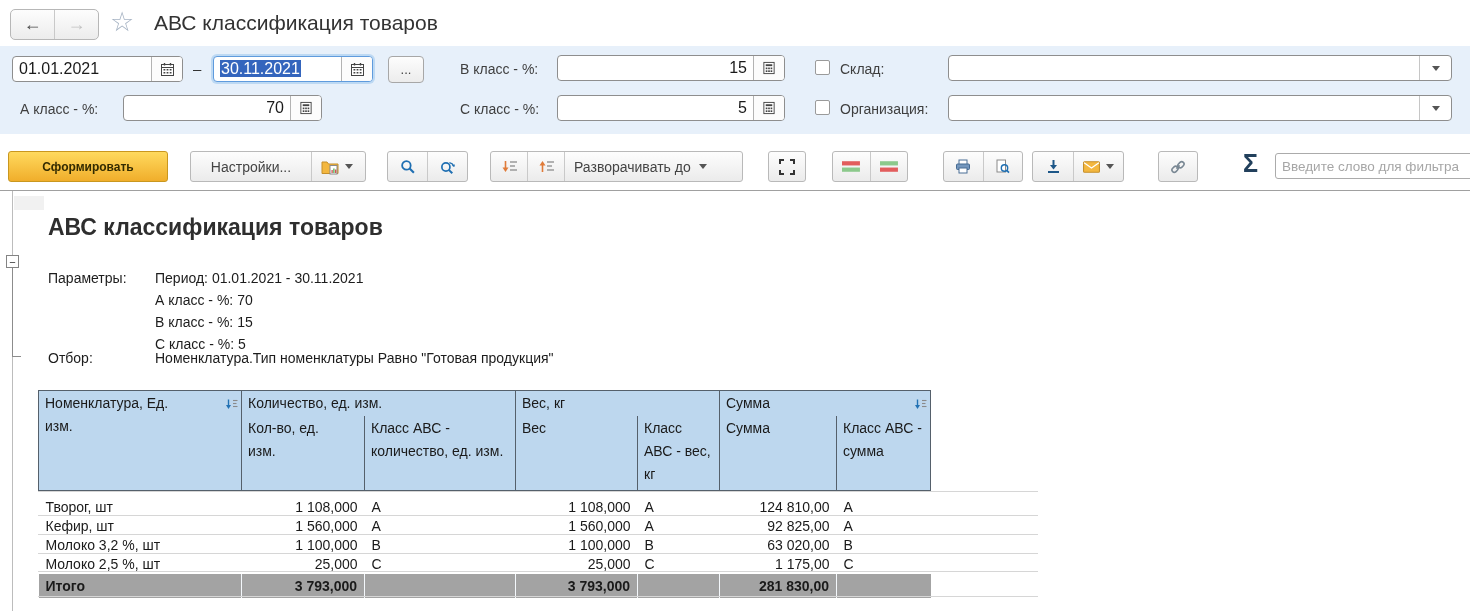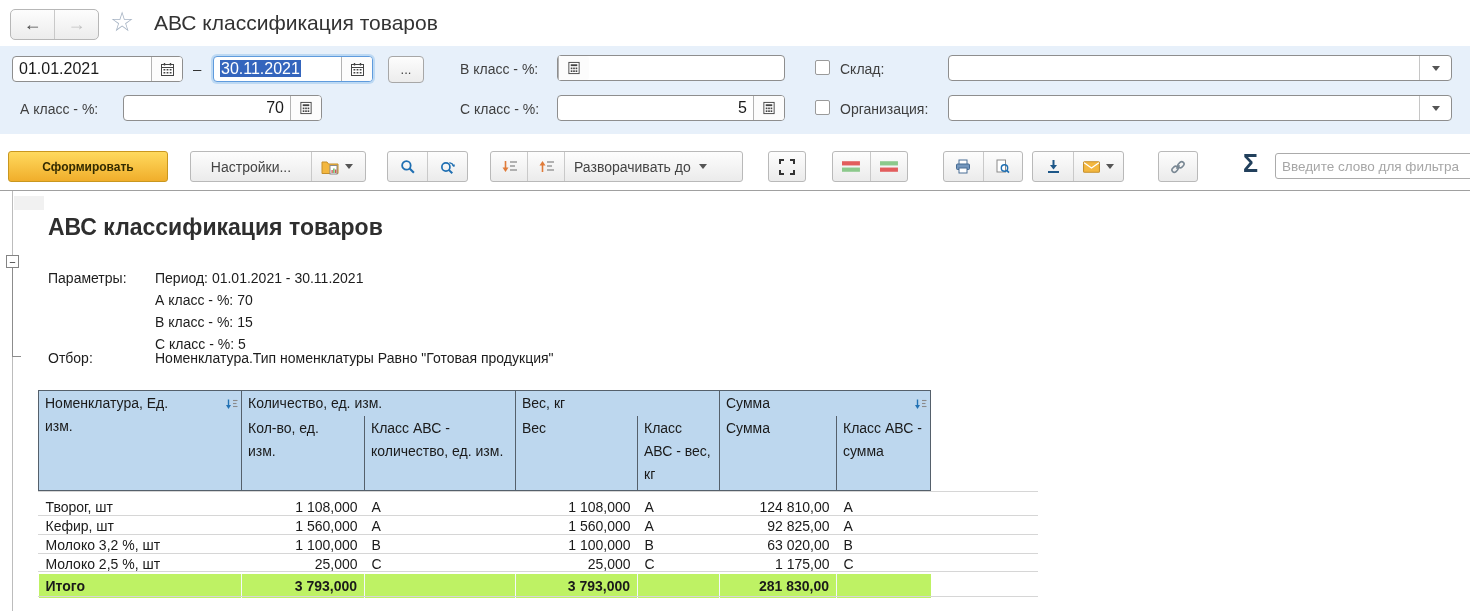--- a/index.html
+++ b/index.html
@@ -63,21 +63,21 @@
 
   
   table.rep{position:absolute;left:38px;top:390px;border-collapse:collapse;table-layout:fixed;font-size:14px;}
   table.rep th{background:#bdd7ee;font-weight:normal;text-align:left;vertical-align:top;
                padding:1px 6px;line-height:23px;border:1px solid #55606b;position:relative;box-sizing:border-box;}
   .th-group{height:24px;border-bottom:none !important;}
   .th-sub{height:74px;border-top:none !important;}
   table.rep td{padding:0 7px;line-height:19px;height:19px;white-space:nowrap;overflow:hidden;box-sizing:border-box;}
   td.num{text-align:right;}
   tr.spacer td{height:8px;line-height:8px;padding:0;}
-  tr.total td{background:#bef264;font-weight:bold;height:20px;line-height:24px;}
+  tr.total td{background:#a3a3a3;font-weight:bold;height:20px;line-height:24px;}
   tr.total td + td{border-left:1px solid #f4f8fc;}
   .sorticon{position:absolute;top:3px;right:3px;cursor:pointer;}
   .rowline{position:absolute;left:38px;width:1000px;height:1px;background:#d6d6d6;}
 </style>
 </head>
 <body>
 
 <div id="app">
 
   <div class="abs navgroup">
@@ -125,20 +125,21 @@
               <rect x="6.6" y="10" width="1.8" height="1.5"></rect>
               <rect x="9.7" y="10" width="1.8" height="1.5"></rect>
             </g>
           </svg>
       </div>
     </div>
     <div class="morebtn" style="left:388px;top:10px;">...</div>
 
     <div class="flabel" style="left:460px;top:14px;">В класс - %:</div>
     <div class="fld" style="left:557px;top:9px;width:228px;">
+      <div class="txt num">15</div>
       <div class="sidebtn">
         <svg width="14" height="14" viewBox="0 0 15 15">
             <rect x="2" y="1.5" width="11" height="12" fill="#fff" stroke="#444"></rect>
             <rect x="4" y="3.5" width="7" height="2" fill="#444"></rect>
             <g fill="#444">
               <rect x="4" y="7" width="1.8" height="1.8"></rect>
               <rect x="6.6" y="7" width="1.8" height="1.8"></rect>
               <rect x="9.2" y="7" width="1.8" height="1.8"></rect>
               <rect x="4" y="10" width="1.8" height="1.8"></rect>
               <rect x="6.6" y="10" width="1.8" height="1.8"></rect>

